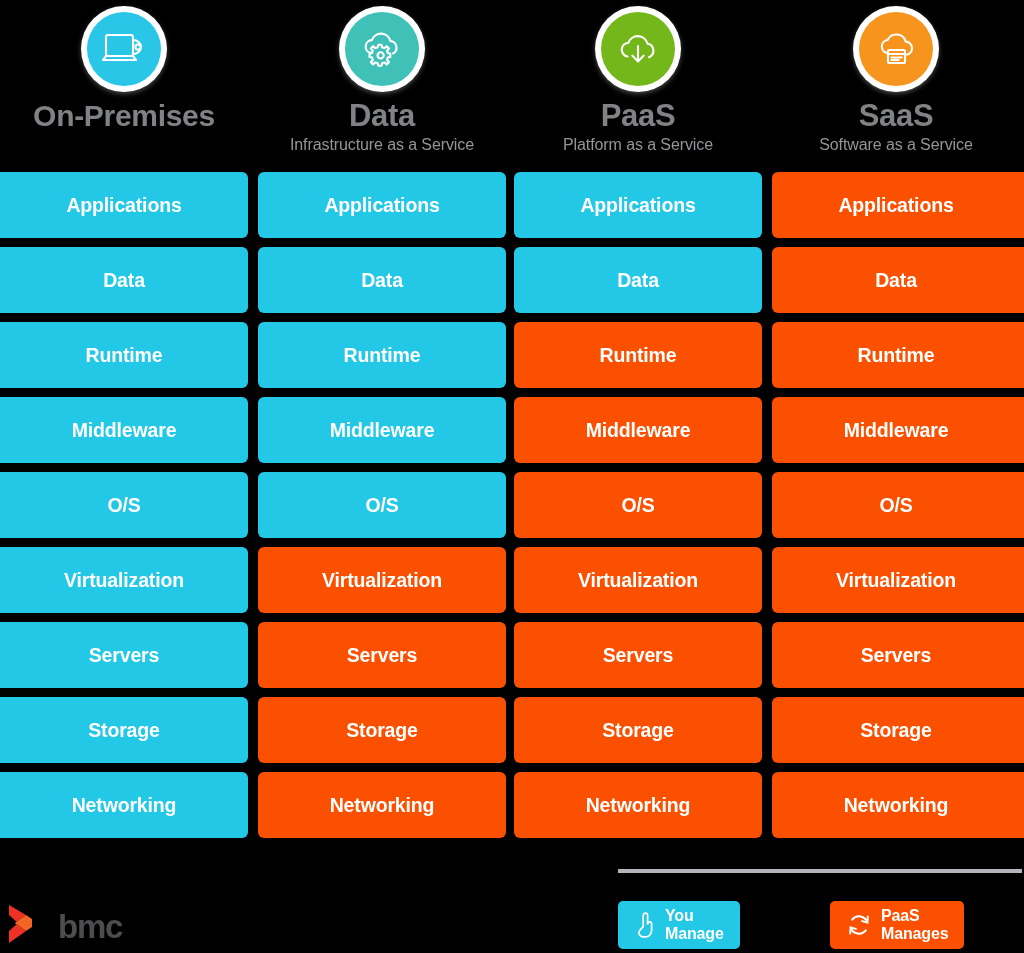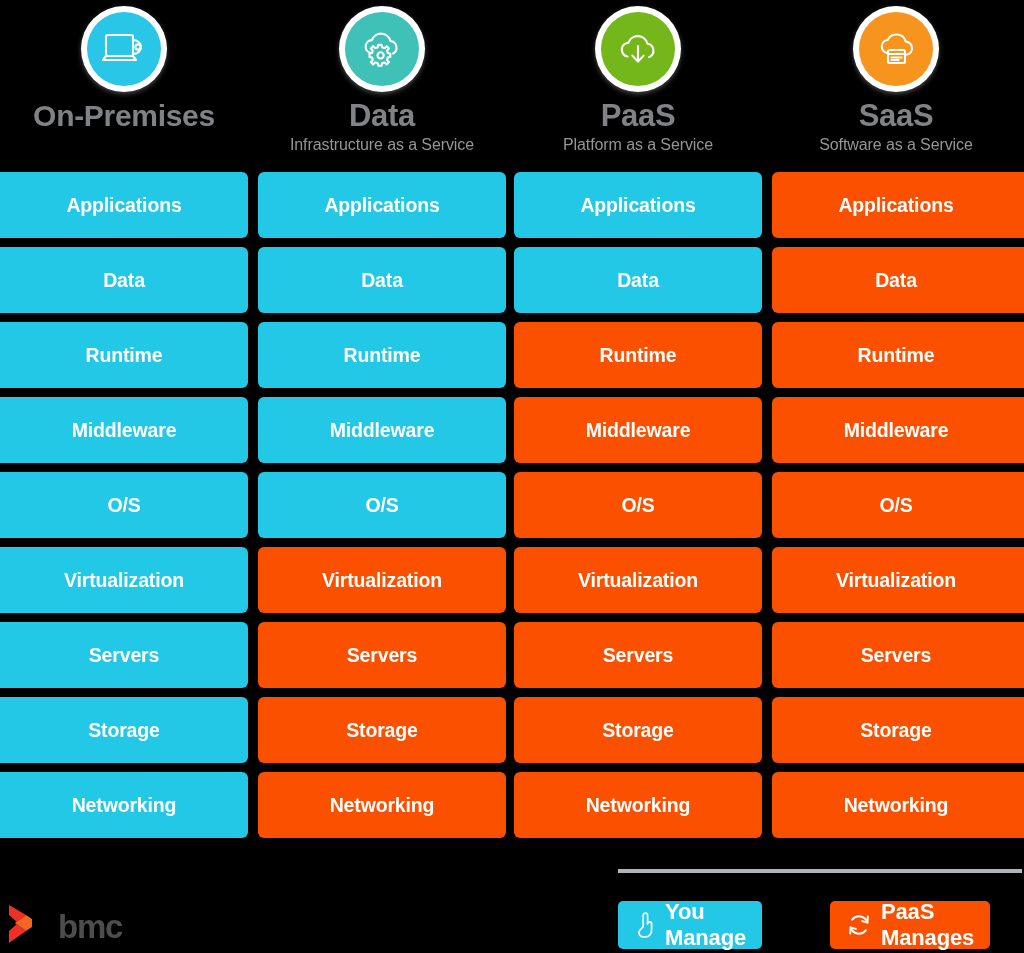--- a/index.html
+++ b/index.html
@@ -52,21 +52,21 @@
 
   
   .rule{
     position:absolute;left:618px;top:869px;width:404px;height:4px;
     background:#b1b5b9;
   }
   .legend{position:absolute;left:618px;top:901px;height:48px;}
   .lgbtn{
     position:absolute;top:0;height:48px;border-radius:5px;
     display:flex;align-items:center;gap:9px;padding:0 16px;
-    box-sizing:border-box;color:#fff;font-size:22px;font-weight:600;
+    box-sizing:border-box;color:#fff;font-size:16px;font-weight:600;
     letter-spacing:-.15px;
   }
   .lgbtn.you{background:#22c8e6;left:0;}
   .lgbtn.other{background:#fa5000;left:212px;}
   .lgbtn svg{display:block;flex:none;}
 
   .logo{position:absolute;left:6px;top:903px;display:flex;align-items:center;gap:18px;}
   .logo .wordmark{
     color:#4d4d4f;font-size:33px;font-weight:bold;letter-spacing:-1.2px;
     line-height:1;

